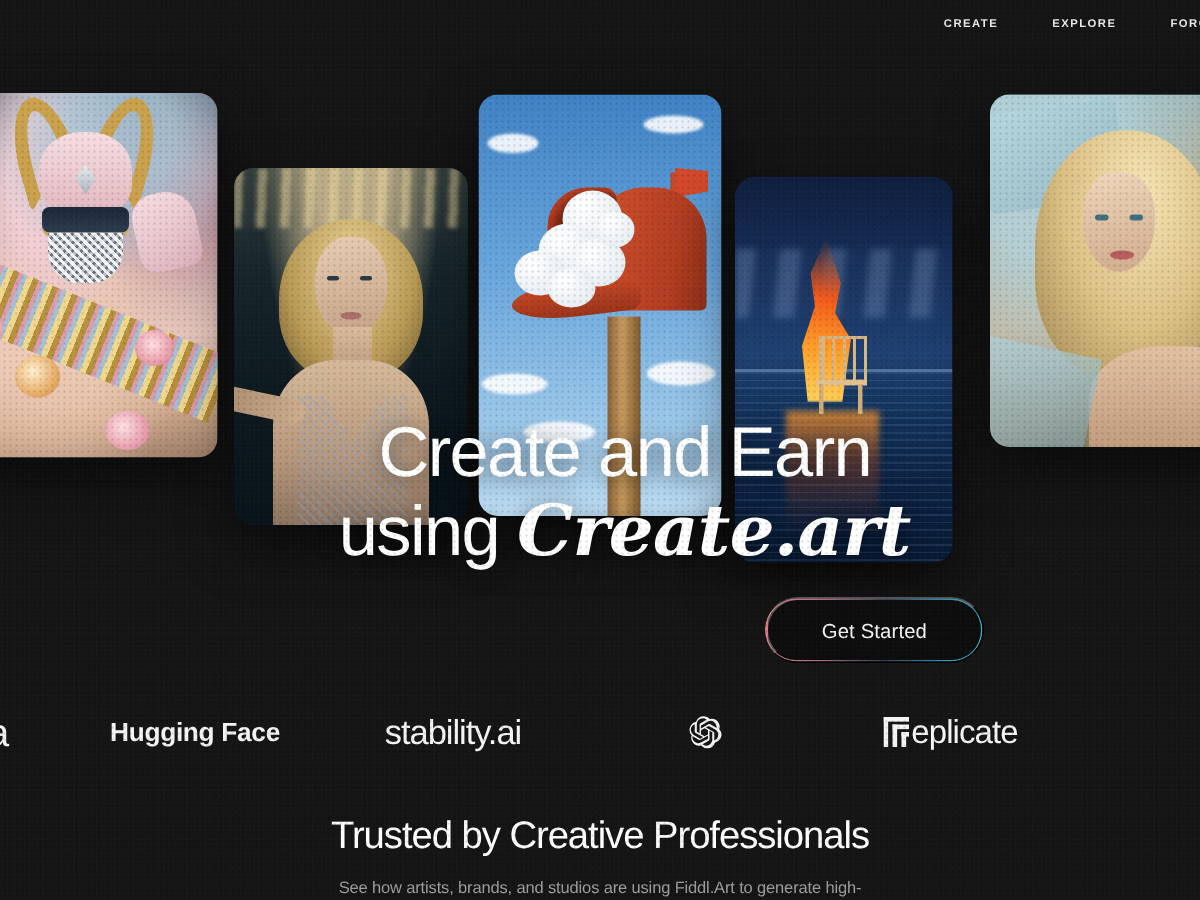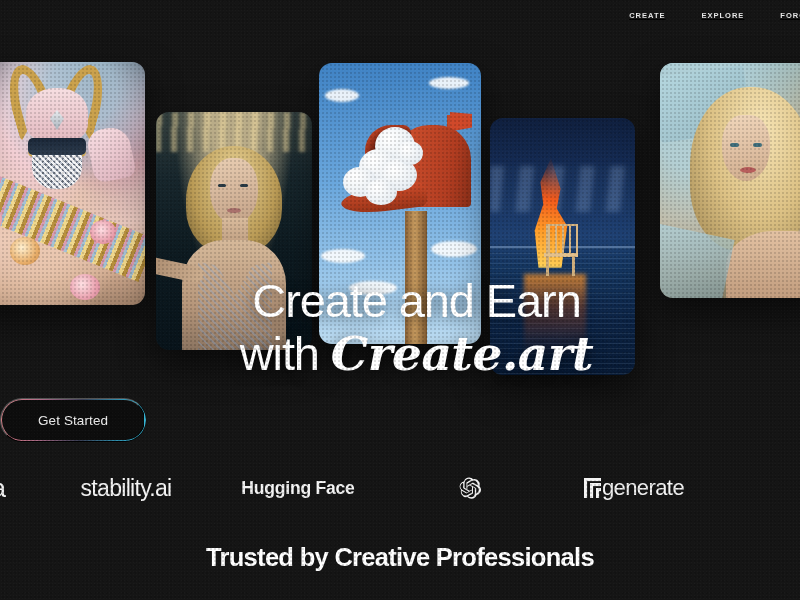--- a/index.html
+++ b/index.html
@@ -30,21 +30,21 @@
   }
 
   
   .nav {
     position: absolute; top: 0; left: 0;
     width: 800px; height: 31px;
     display: flex; align-items: center;
     justify-content: flex-end;
     z-index: 40;
   }
-  .nav-items { display: flex; align-items: flex-end; gap: 0; text-decoration: underline; }
+  .nav-items { display: flex; align-items: flex-end; gap: 0; }
   .nav-link {
     color: #e9e9e9;
     font-size: 7.5px;
     letter-spacing: 1.0px;
     font-weight: 700;
     padding: 0 18px;
     white-space: nowrap;
     text-transform: uppercase;
   }
   .nav-link.clip { padding-right: 0; margin-right: -6px; }
@@ -347,21 +347,21 @@
   .brand {
     font-family: "DejaVu Serif", serif;
     font-style: italic;
     font-weight: 700;
     letter-spacing: -.5px;
   }
 
   
   .cta-wrap {
     position: absolute; left: 0; top: 398px; width: 656px;
-    display: flex; justify-content: flex-start; z-index: 35;
+    display: flex; justify-content: flex-end; z-index: 35;
   }
   .cta {
     position: relative;
     display: inline-flex; align-items: center; justify-content: center;
     height: 44px; padding: 0 36px;
     border-radius: 22px;
     background: #0d0d0d;
     color: #f2f2f2;
     font-size: 13.5px;
     letter-spacing: .1px;
@@ -400,21 +400,21 @@
 
   
   .trusted {
     position: absolute; left: 0; top: 543px; width: 800px;
     text-align: center; z-index: 30;
   }
   .trusted h2 {
     margin: 0;
     color: #ffffff;
     font-size: 25.5px;
-    font-weight: 700;
+    font-weight: 400;
     letter-spacing: -.7px;
   }
   .trusted p {
     margin: 14px 0 0 0;
     color: #9d9d9d;
     font-size: 11px;
     letter-spacing: -.1px;
   }
 </style>
 </head>
@@ -512,60 +512,61 @@
         <div class="lips5"></div>
         <div class="shoulder"></div>
         <div class="glass2"></div>
       </div>
     </div>
   </div>
 
   <div class="hero">
     <h1>
       <span>Create and Earn</span>
-      <span class="l2"><span>with </span><span class="brand">Create.art</span></span>
+      <span class="l2"><span>using </span><span class="brand">Create.art</span></span>
     </h1>
   </div>
 
   <div class="cta-wrap">
     <button class="cta">Get Started</button>
   </div>
 
   <div class="logos">
 
     <div class="logo logo-luma">
       <span>ma</span>
     </div>
 
+    <div class="logo logo-hf">
+      <span>Hugging Face</span>
+    </div>
+
     <div class="logo logo-stab">
       <span>stability.ai</span>
-    </div>
-
-    <div class="logo logo-hf">
-      <span>Hugging Face</span>
     </div>
 
     <div class="logo logo-openai">
       <svg width="24" height="24" viewBox="0 0 24 24">
         <path d="M21.5 10.2a5.3 5.3 0 0 0-.46-4.37 5.4 5.4 0 0 0-5.8-2.57A5.36 5.36 0 0 0 11.18 1.5a5.4 5.4 0 0 0-5.15 3.72 5.33 5.33 0 0 0-3.56 2.58 5.38 5.38 0 0 0 .66 6.31 5.3 5.3 0 0 0 .46 4.37 5.4 5.4 0 0 0 5.8 2.57 5.35 5.35 0 0 0 4.06 1.8 5.4 5.4 0 0 0 5.15-3.73 5.33 5.33 0 0 0 3.56-2.58 5.38 5.38 0 0 0-.66-6.34zM12.8 21.1a4 4 0 0 1-2.56-.92l.13-.07 4.26-2.45a.7.7 0 0 0 .35-.6V11.1l1.8 1.04a.06.06 0 0 1 .04.05v4.96a4.02 4.02 0 0 1-4.02 3.95zM4.17 17.43a3.98 3.98 0 0 1-.48-2.68l.13.08 4.26 2.45a.7.7 0 0 0 .7 0l5.2-3v2.08a.07.07 0 0 1-.03.06l-4.3 2.48a4.03 4.03 0 0 1-5.48-1.47zM3.05 8.53a4 4 0 0 1 2.1-1.76v5.05a.69.69 0 0 0 .34.6l5.19 2.99-1.8 1.04a.06.06 0 0 1-.06 0L4.52 13.98a4.02 4.02 0 0 1-1.47-5.45zm14.8 3.44l-5.2-3 1.8-1.04a.06.06 0 0 1 .06 0l4.3 2.48a4.02 4.02 0 0 1-.62 7.25V12.6a.7.7 0 0 0-.35-.6zm1.79-2.7l-.13-.08-4.25-2.47a.7.7 0 0 0-.7 0l-5.2 3V7.65a.07.07 0 0 1 .03-.06l4.3-2.48a4.02 4.02 0 0 1 5.97 4.16zM8.4 12.9L6.6 11.87a.07.07 0 0 1-.04-.05V6.86a4.02 4.02 0 0 1 6.6-3.09l-.13.08-4.26 2.45a.7.7 0 0 0-.35.6zm.98-2.1l2.31-1.34 2.32 1.33v2.67l-2.31 1.34-2.32-1.34z" fill="#f4f4f4"></path>
       </svg>
     </div>
 
     <div class="logo logo-repl">
       <svg width="17" height="20" viewBox="0 0 17 20">
         <rect x="0" y="0" width="17" height="3.1" fill="#f4f4f4"></rect>
         <rect x="0" y="0" width="3.1" height="20" fill="#f4f4f4"></rect>
         <rect x="6" y="5" width="11" height="3.1" fill="#f4f4f4"></rect>
         <rect x="6" y="5" width="3.1" height="15" fill="#f4f4f4"></rect>
         <rect x="12" y="10" width="5" height="3.1" fill="#f4f4f4"></rect>
         <rect x="12" y="10" width="3.1" height="10" fill="#f4f4f4"></rect>
       </svg>
-      <span>generate</span>
+      <span>eplicate</span>
     </div>
 
   </div>
 
   <div class="trusted">
     <h2>Trusted by Creative Professionals</h2>
+    <p>See how artists, brands, and studios are using Fiddl.Art to generate high-</p>
   </div>
 
   <div id="noise"></div>
 </div>
 
 </body></html>

